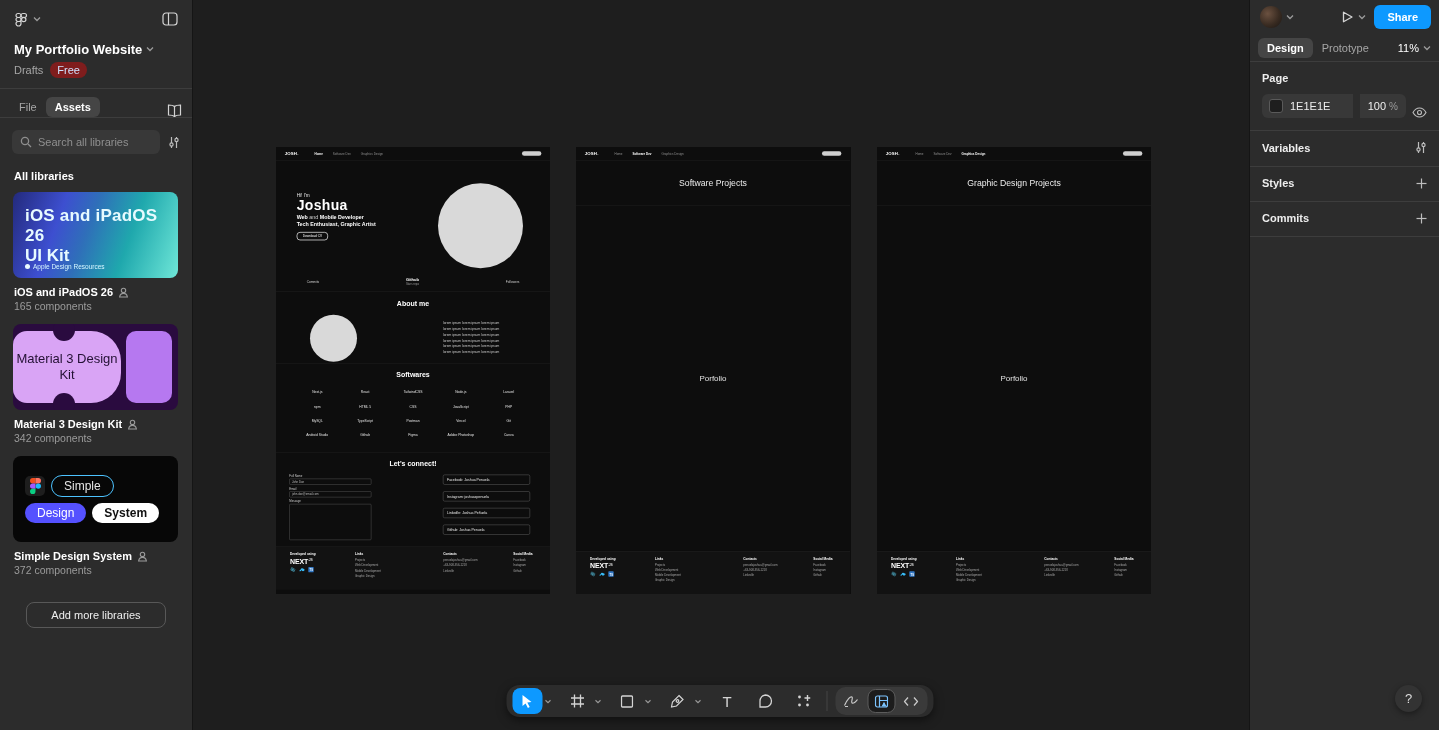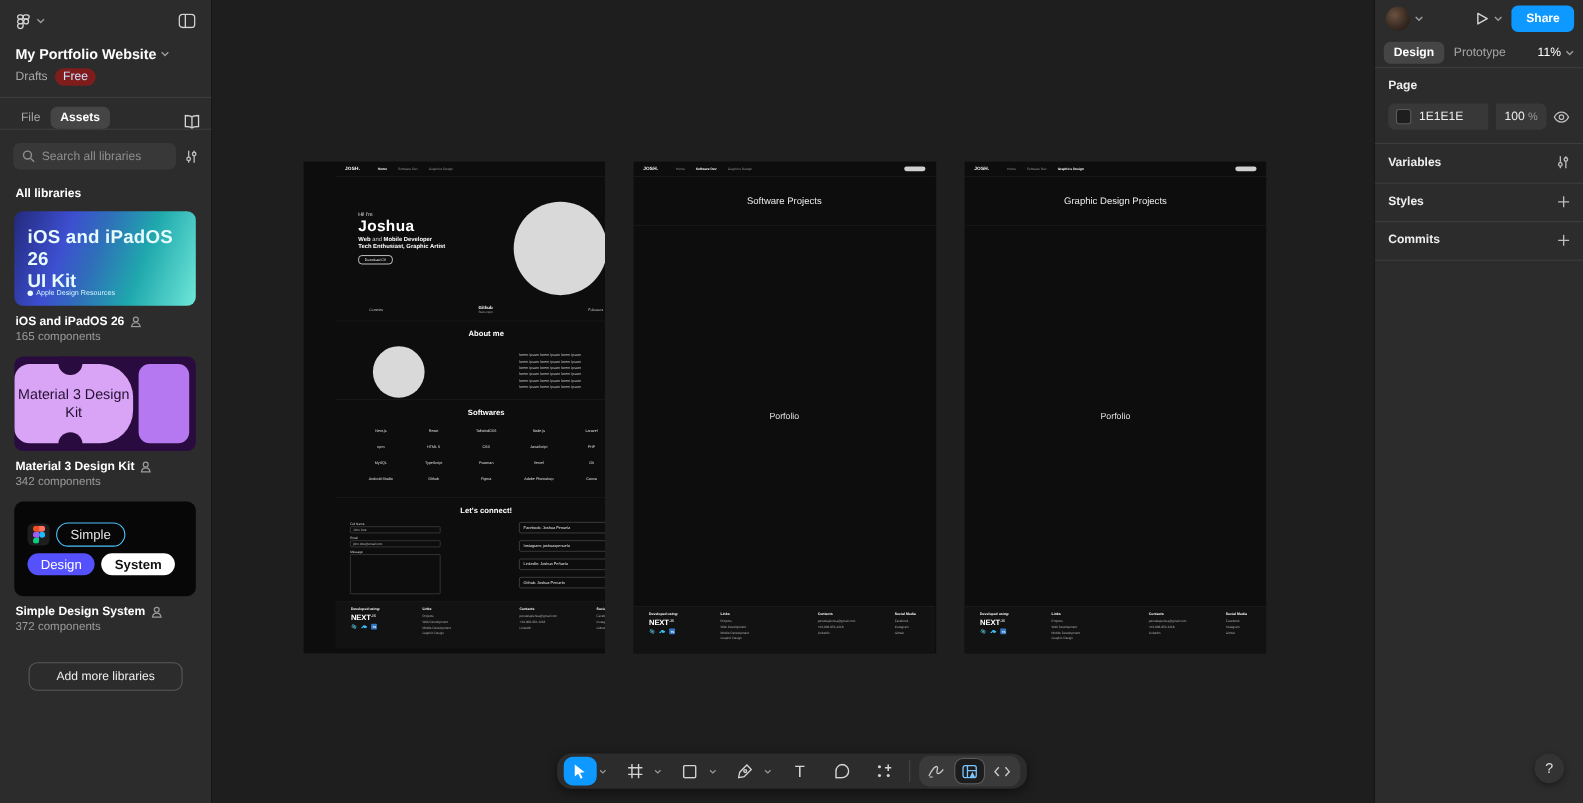--- a/index.html
+++ b/index.html
@@ -66,21 +66,21 @@
   .rs-toprow { display:flex; align-items:center; height:34px; padding:0 8px 0 10px; }
   .avatar { width:22px; height:22px; border-radius:50%;
     background:radial-gradient(circle at 35% 35%, #6b5140 0%, #3a2c22 55%, #191512 100%); }
   .share-btn { background:#0d99ff; color:#fff; font-size:11px; font-weight:bold;
     border:none; border-radius:6px; padding:6px 13px; margin-left:8px; cursor:pointer; font-family:inherit; }
   .rs-tabs { display:flex; align-items:center; height:28px; padding:0 8px; border-bottom:1px solid #3d3d3d; }
   .zoom-ctl { display:flex; align-items:center; font-size:11px; color:#fff; margin-left:auto; cursor:pointer; }
   .rs-section { border-bottom:1px solid #3d3d3d; padding:10px 12px 12px; }
   .rs-sec-head { display:flex; align-items:center; justify-content:space-between; font-size:11px; font-weight:bold; color:#eee; }
   .rs-sec-head .sec-icon { color:#9b9b9b; cursor:pointer; }
-  .page-color-row { display:flex; align-items:center; gap:6px; margin-top:10px; }
+  .page-color-row { display:flex; align-items:flex-end; gap:6px; margin-top:10px; }
   .color-input { flex:1; display:flex; align-items:center; gap:7px; background:#383838; border-radius:6px 0 0 6px; height:24px; padding:0 7px; }
   .swatch { width:14px; height:14px; border-radius:3px; background:#1e1e1e; border:1px solid #5a5a5a; }
   .hex { font-size:11px; color:#eee; }
   .opacity-box { display:flex; align-items:center; gap:3px; background:#383838; border-radius:0 6px 6px 0; height:24px; padding:0 8px; margin-left:1px; }
   .opacity-box .val { font-size:11px; color:#eee; }
   .opacity-box .pct { font-size:10px; color:#9b9b9b; }
 
   
   .canvas { position:absolute; left:193px; right:190px; top:0; bottom:0; background:#1e1e1e; }
   .frame { position:absolute; top:147px; width:274px; height:447px; background:#0d0d0d; overflow:hidden; }
@@ -291,21 +291,21 @@
         </span>
       </div>
       <div class="lib-count">372 components</div>
 
       <div class="add-libs">Add more libraries</div>
     </div>
   </div>
 
   <div class="canvas">
 
-    <div class="frame" style="left:83px; width:274px;padding-left:29px;">
+    <div class="frame" style="left:83px; width:274px;">
       <div class="frame-inner">
         <div class="f-header">
           <span class="f-logo">JOSH.</span>
           <span class="f-nav">
             <span class="on">Home</span>
             <span>Software Dev</span>
             <span>Graphics Design</span>
           </span>
           <span class="f-pill"></span>
         </div>

